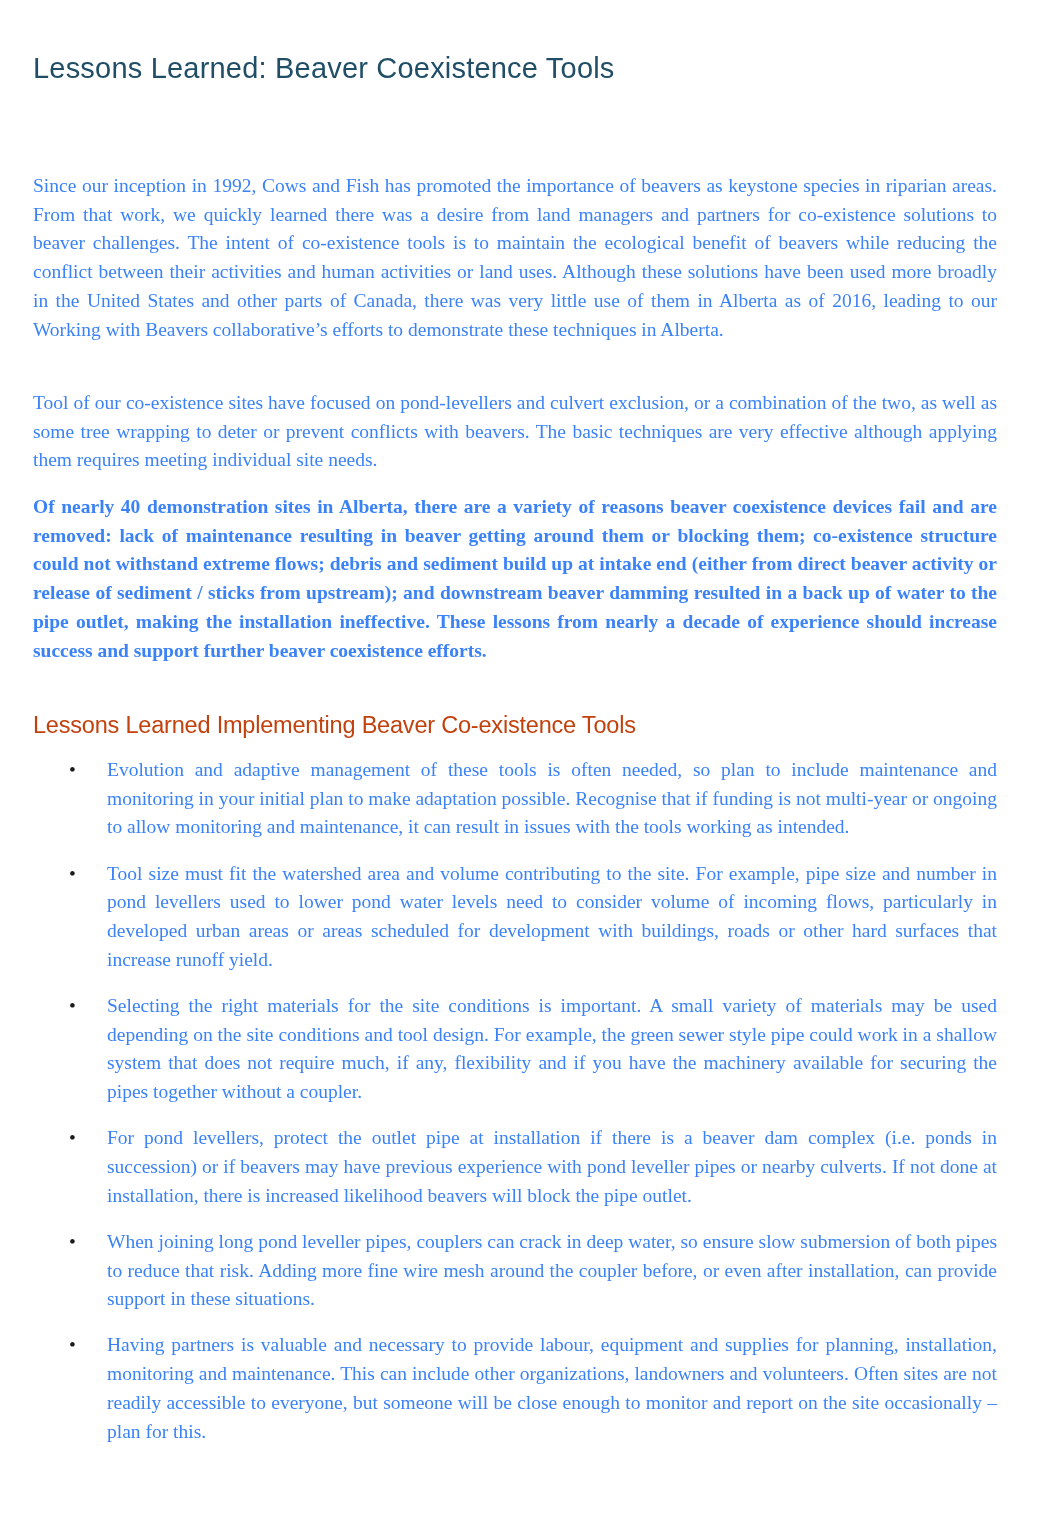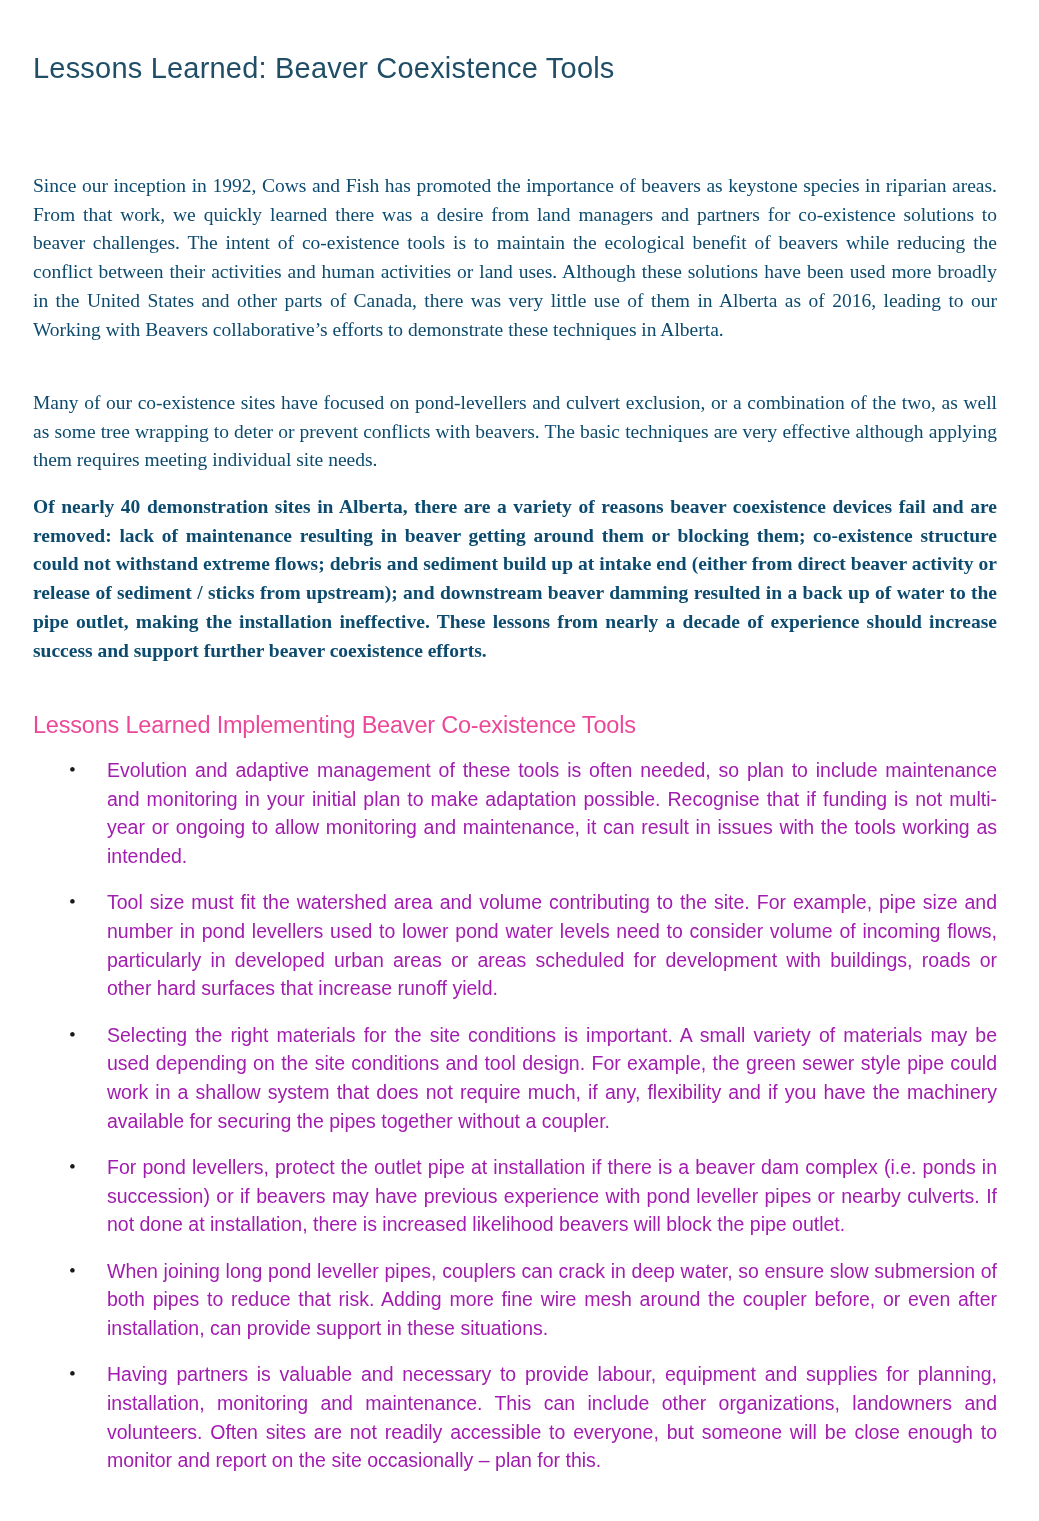--- a/index.html
+++ b/index.html
@@ -26,64 +26,64 @@
     position: absolute; left: 0px; top: 106px; width: 220px; text-align: center;
     font-family: "Liberation Serif", serif; font-weight: bold;
     font-size: 38px; color: #4a2a1c; line-height: 40px;
     transform: scaleX(0.96); transform-origin: center;
     white-space: nowrap;
   }
 
   .body-text {
     position: absolute; left: 33px; width: 964px;
     font-family: "Liberation Serif", serif;
-    font-size: 19.5px; line-height: 28.7px; color: #0c4a6e;
+    font-size: 19.5px; line-height: 28.7px; color: #3b82f6;
     text-align: justify; margin: 0;
   }
   .p1 { top: 156px; }
   .p2 { top: 373px; }
   .p3 { top: 477px; font-weight: bold; }
 
   .subheading {
     position: absolute; left: 33px; top: 696px;
     font-family: "Liberation Sans", sans-serif;
-    font-size: 23.5px; color: #ec4899; margin: 0; font-weight: normal;
+    font-size: 23.5px; color: #c2410c; margin: 0; font-weight: normal;
     white-space: nowrap; letter-spacing: -0.2px;
   }
 
   .bullets {
     position: absolute; left: 0; top: 740px; width: 1039px;
     list-style: none; margin: 0; padding: 0;
   }
   .bullet {
     position: relative; margin: 0 0 17.5px 0; padding: 0 0 0 107px;
     width: 890px;
   }
   .bullet-dot {
     position: absolute; left: 69px; top: 0px;
     font-family: "Liberation Serif", serif; font-size: 19.5px; line-height: 28.7px;
     color: #1a1a1a;
   }
   .bullet-text {
     display: block;
-    font-family: Liberation Sans, sans-serif;
-    font-size: 19.5px; line-height: 28.7px; color: #a21caf;
+    font-family: Liberation Serif, serif;
+    font-size: 19.5px; line-height: 28.7px; color: #3b82f6;
     text-align: justify;
   }
 </style>
 </head>
 <body>
 
 <div class="page">
 
   <h1 class="title">Lessons Learned:  Beaver Coexistence Tools</h1>
 
 
   <p class="body-text p1">Since our inception in 1992, Cows and Fish has promoted the importance of beavers as keystone species in riparian areas.  From that work, we quickly learned there was a desire from land managers and partners for co-existence solutions to beaver challenges.  The intent of co-existence tools is to maintain the ecological benefit of beavers while reducing the conflict between their activities and human activities or land uses.  Although these solutions have been used more broadly in the United States and other parts of Canada, there was very little use of them in Alberta as of 2016, leading to our Working with Beavers collaborative’s efforts to demonstrate these techniques in Alberta.</p>
-  <p class="body-text p2">Many of our co-existence sites have focused on pond-levellers and culvert exclusion, or a combination of the two, as well as some tree wrapping to deter or prevent conflicts with beavers.  The basic techniques are very effective although applying them requires meeting individual site needs.</p>
+  <p class="body-text p2">Tool of our co-existence sites have focused on pond-levellers and culvert exclusion, or a combination of the two, as well as some tree wrapping to deter or prevent conflicts with beavers.  The basic techniques are very effective although applying them requires meeting individual site needs.</p>
   <p class="body-text p3">Of nearly 40 demonstration sites in Alberta, there are a variety of reasons beaver coexistence devices fail and are removed:  lack of maintenance resulting in beaver getting around them or blocking them; co-existence structure could not withstand extreme flows; debris and sediment build up at intake end (either from direct beaver activity or release of sediment / sticks from upstream); and downstream beaver damming resulted in a back up of water to the pipe outlet, making the installation ineffective.  These lessons from nearly a decade of experience should increase success and support further beaver coexistence efforts.</p>
 
   <h2 class="subheading">Lessons Learned Implementing Beaver Co-existence Tools</h2>
 
   <ul class="bullets">
     <li class="bullet">
       <span class="bullet-dot">•</span>
       <span class="bullet-text">Evolution and adaptive management of these tools is often needed, so plan to include maintenance and monitoring in your initial plan to make adaptation possible.  Recognise that if funding is not multi-year or ongoing to allow monitoring and maintenance, it can result in issues with the tools working as intended.</span>
     </li>
     <li class="bullet">

